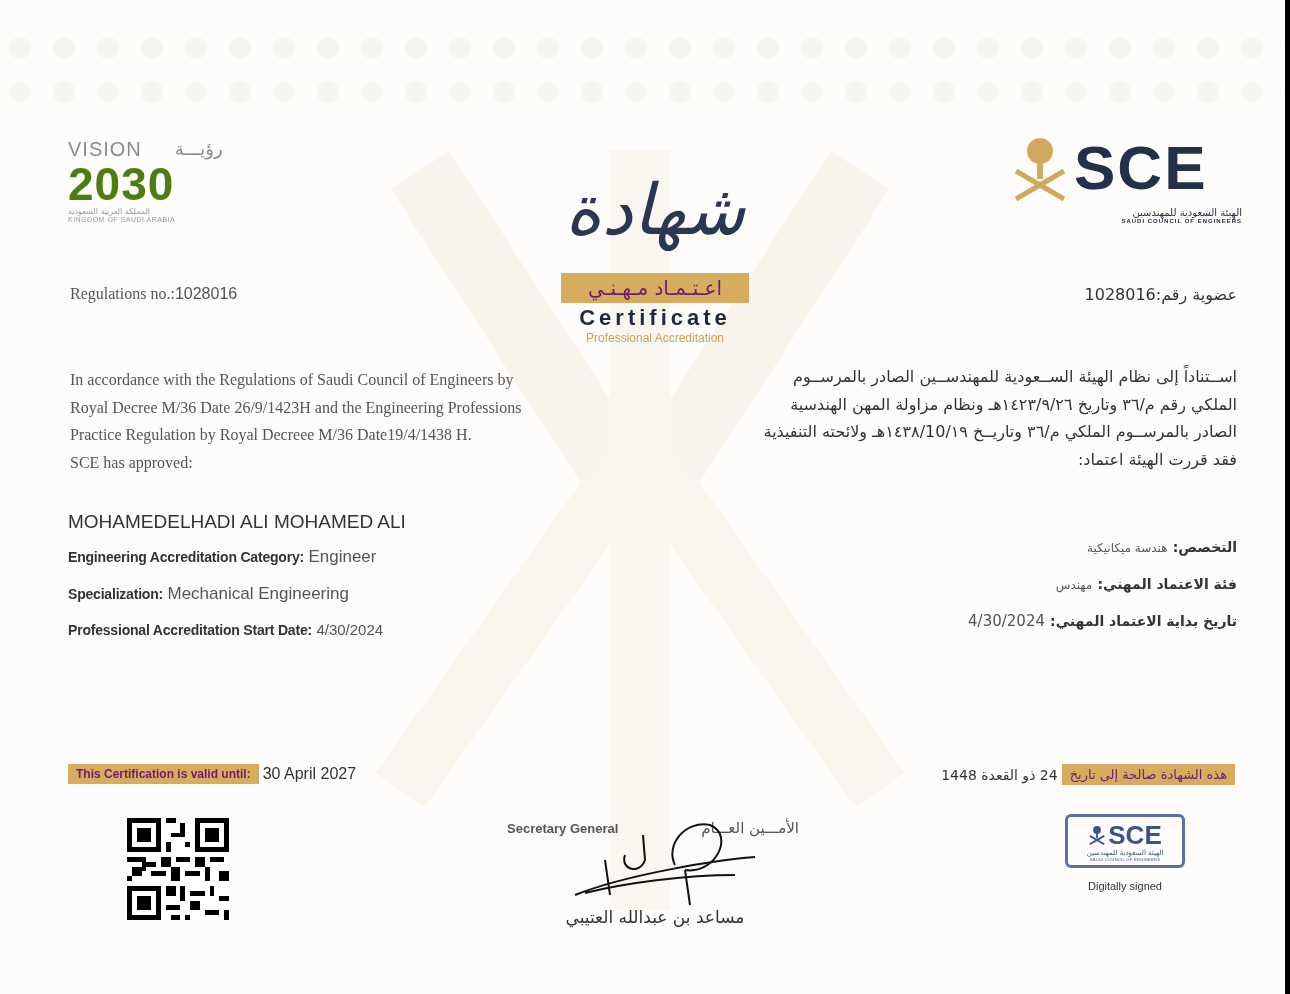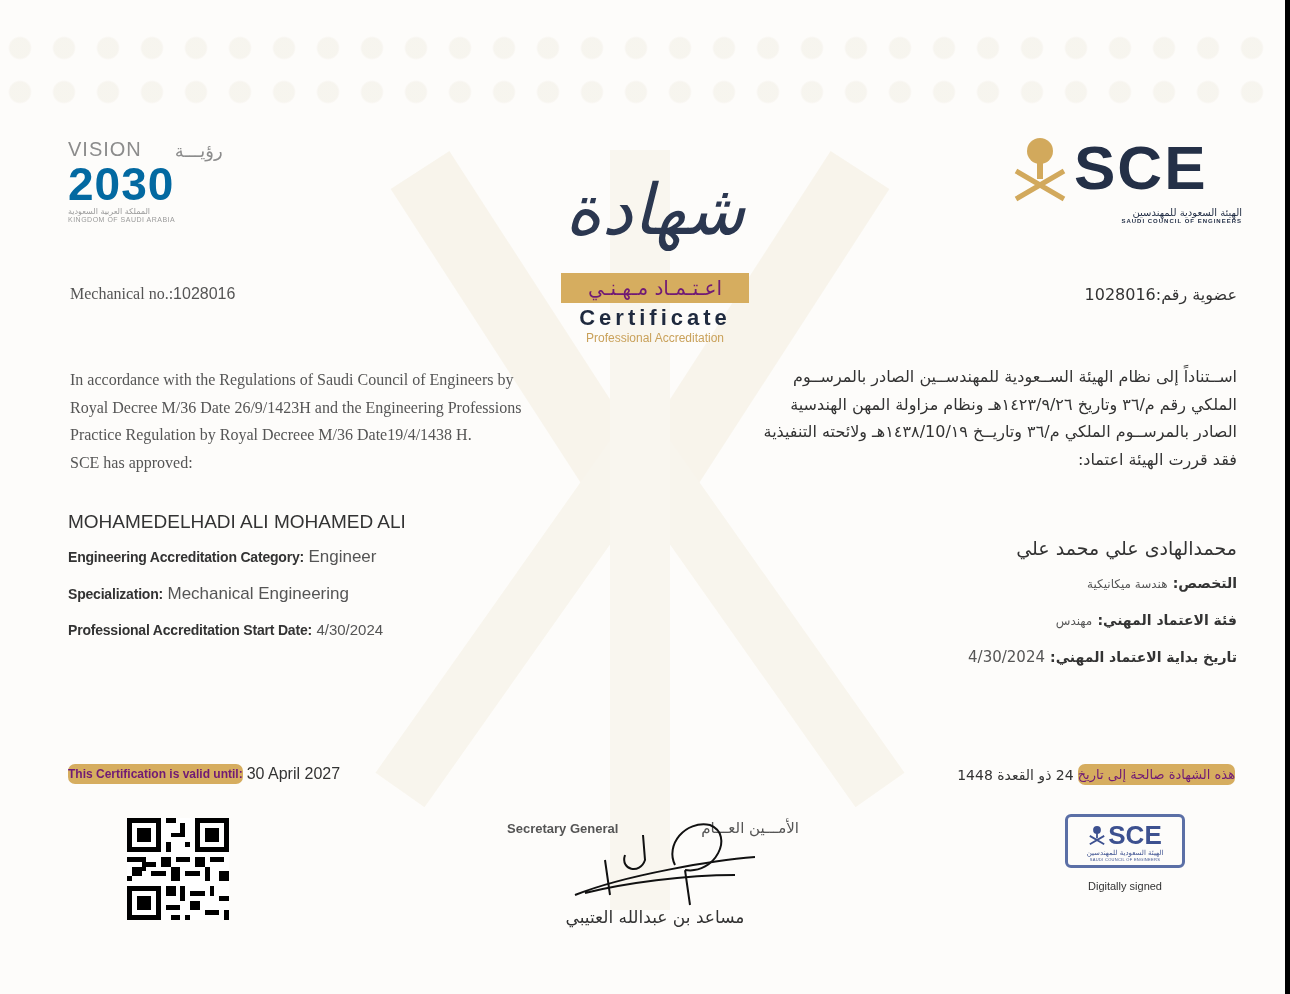--- a/index.html
+++ b/index.html
@@ -6,56 +6,56 @@
   body { width:1290px; height:994px; background:#000; position:relative; overflow:hidden; font-family:"Liberation Sans", sans-serif; }
   .page { position:absolute; left:0; top:0; width:1285px; height:994px; background:#fdfcfa; overflow:hidden; }
   .pattern { position:absolute; left:0; top:28px; width:1285px; height:90px;
     background-image: radial-gradient(circle at 20px 20px, rgba(220,210,185,0.18) 10px, transparent 12px);
     background-size:44px 44px; }
   .watermark { position:absolute; left:360px; top:90px; width:560px; height:900px; opacity:0.35; }
   .abs { position:absolute; }
   .serif { font-family:"Liberation Serif", serif; color:#555; }
   .ar { direction:rtl; text-align:right; font-family:"DejaVu Sans", sans-serif; }
   .vision-word { font-size:20px; color:#8c8c8c; letter-spacing:1px; }
-  .vision-year { font-size:46px; font-weight:bold; color:#0369a1; letter-spacing:1px; line-height:46px; }
+  .vision-year { font-size:46px; font-weight:bold; color:#4d7c0f; letter-spacing:1px; line-height:46px; }
   .vision-sub { font-size:7px; color:#9a9a9a; letter-spacing:0.5px; }
   .sce-text { font-size:62px; font-weight:bold; color:#243047; letter-spacing:2px; line-height:62px; }
   .sce-sub-ar { font-size:10px; color:#243047; }
   .sce-sub-en { font-size:6px; color:#243047; letter-spacing:1px; font-weight:bold; }
   .cal { font-family:"DejaVu Serif", serif; font-size:64px; color:#2b3750; line-height:70px; font-style:italic; }
   .gold-band { background:#d6ad5f; color:#701a75; }
   .cert-word { font-size:22px; font-weight:bold; color:#1f2a3f; letter-spacing:4px; }
   .cert-sub { font-size:12px; font-weight:normal; color:#c9a15a; }
   .para-en { font-size:16px; line-height:27.5px; }
   .para-ar { font-size:16px; line-height:27.5px; color:#333; }
   .name-en { font-size:19px; color:#333; }
   .lbl-en { font-size:14px; color:#333; font-weight:bold; letter-spacing:-0.2px; }
   .val-en { font-size:17px; color:#555; font-weight:normal; }
   .name-ar { font-size:19px; color:#333; }
   .lbl-ar { font-size:14px; color:#333; font-weight:bold; }
   .val-ar { font-size:12px; color:#555; font-weight:normal; }
-  .valid-badge { font-size:12px; font-weight:bold; padding:3px 0;border-radius:7px; }
+  .valid-badge { font-size:12px; font-weight:bold; padding:3px 8px; }
   .valid-val { font-size:16px; color:#333; }
   .sig-label { font-size:13px; color:#555; font-weight:bold; }
   .stamp { border:3px solid #5b6fa6; border-radius:6px; color:#3d5190; }
 </style>
 </head>
 <body>
 
 <div class="page">
   <div class="pattern"></div>
 
   <svg class="watermark" viewBox="0 0 560 900">
     <path d="M60 80 L280 420 L500 80" fill="none" stroke="#efe6d2" stroke-width="70"></path>
     <path d="M40 700 L280 360 L520 700" fill="none" stroke="#f1e9d6" stroke-width="60"></path>
     <rect x="250" y="60" width="60" height="760" fill="#f3ecdc"></rect>
   </svg>
 
   <div class="abs" style="left:68px; top:138px; width:135px;">
-    <div style="display:flex; justify-content:space-between; align-items:flex-end;gap:33px;">
+    <div style="display:flex; justify-content:space-between; align-items:flex-start;gap:33px;">
       <span class="vision-word">VISION</span>
       <span class="vision-word ar" style="font-size:18px;">رؤيـــة</span>
     </div>
     <div class="vision-year">2030</div>
     <div class="vision-sub ar" style="text-align:left; font-size:8px;">المملكة العربية السعودية</div>
     <div class="vision-sub">KINGDOM OF SAUDI ARABIA</div>
   </div>
 
   <div class="abs" style="left:1010px; top:133px; width:232px;">
     <div style="display:flex; align-items:center;">
@@ -71,21 +71,21 @@
   </div>
 
   <div class="abs" style="left:555px; top:148px; width:200px; text-align:center;">
     <div class="cal ar" style="text-align:center; height:125px; line-height:125px; font-size:70px;">شهادة</div>
     <div class="gold-band ar" style="text-align:center; font-size:20px; height:30px; line-height:30px; margin:0 6px;">اعـتـمـاد مـهـنـي</div>
     <div class="cert-word" style="margin-top:2px;">Certificate</div>
     <div class="cert-sub">Professional Accreditation</div>
   </div>
 
   <div class="abs serif" style="left:70px; top:285px; font-size:16px;">
-    <span>Mechanical no.:</span><span style="font-family:'Liberation Sans', sans-serif;">1028016</span>
+    <span>Regulations no.:</span><span style="font-family:'Liberation Sans', sans-serif;">1028016</span>
   </div>
   <div class="abs ar" style="right:48px; top:285px; font-size:16px; color:#333;">
     <span>عضوية رقم:</span><span>1028016</span>
   </div>
 
   <div class="abs serif para-en" style="left:70px; top:366px; width:570px;">
     <div>In accordance with the Regulations of Saudi Council of Engineers by</div>
     <div>Royal Decree M/36 Date 26/9/1423H and the Engineering Professions</div>
     <div>Practice Regulation by Royal Decreee M/36 Date19/4/1438 H.</div>
     <div>SCE has approved:</div>
@@ -107,21 +107,20 @@
       <span class="lbl-en">Specialization:</span>
       <span class="val-en">Mechanical Engineering</span>
     </div>
     <div>
       <span class="lbl-en">Professional Accreditation Start Date:</span>
       <span class="val-en" style="font-size:15px;">4/30/2024</span>
     </div>
   </div>
 
   <div class="abs ar" style="right:48px; top:537px; width:400px;">
-    <div class="name-ar" style="height:36px;">محمدالهادى علي محمد علي</div>
     <div style="height:37px;">
       <span class="lbl-ar">التخصص:</span>
       <span class="val-ar">هندسة ميكانيكية</span>
     </div>
     <div style="height:37px;">
       <span class="lbl-ar">فئة الاعتماد المهني:</span>
       <span class="val-ar">مهندس</span>
     </div>
     <div>
       <span class="lbl-ar">تاريخ بداية الاعتماد المهني:</span>

